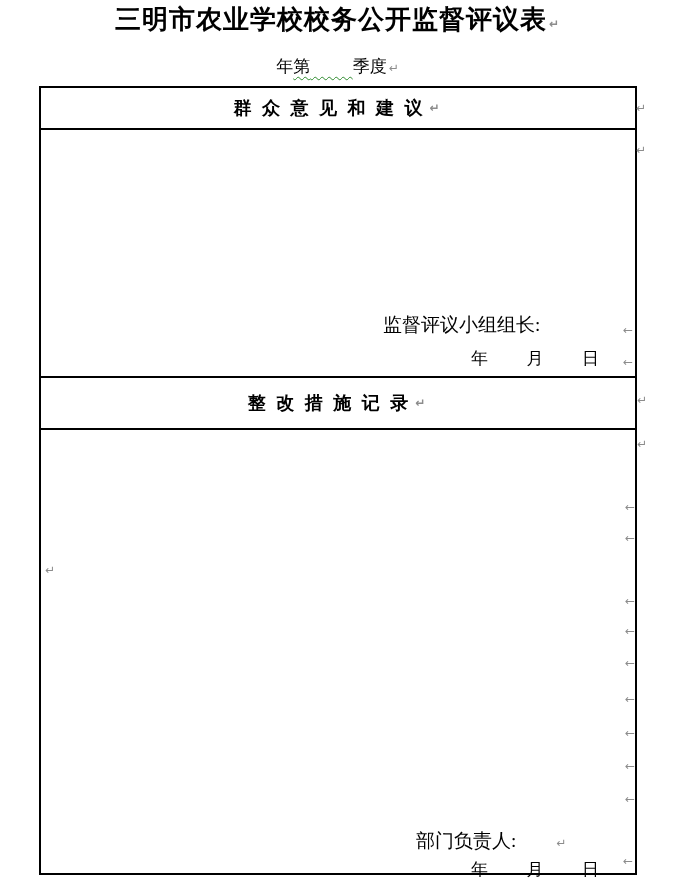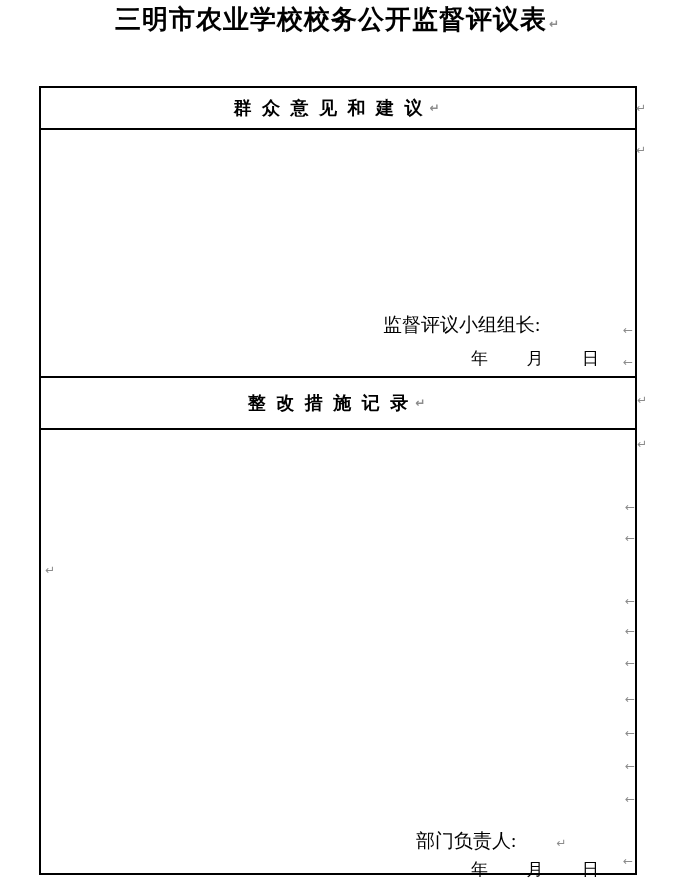--- a/index.html
+++ b/index.html
@@ -74,20 +74,23 @@
 </style>
 </head>
 <body>
 
 <div class="page">
 
   <div class="doc-title">
     <span>三明市农业学校校务公开监督评议表</span><span class="fmark" style="position:static;transform:none;margin-left:2px;">↵</span>
   </div>
 
+  <div class="period-line">
+    <span>年</span><span class="wavy"><span>第</span><span>&nbsp;&nbsp;&nbsp;&nbsp;&nbsp;&nbsp;&nbsp;&nbsp;&nbsp;&nbsp;</span></span><span>季度</span><span class="fmark" style="position:static;transform:none;margin-left:2px;">↵</span>
+  </div>
 
   <div class="tbl">
 
     <div class="thead h1">
       <span>群 众 意 见 和 建 议</span>
       <span class="fmark pm">↵</span>
     </div>
 
     <div class="cell c1">
       <div class="sign-label s1">

